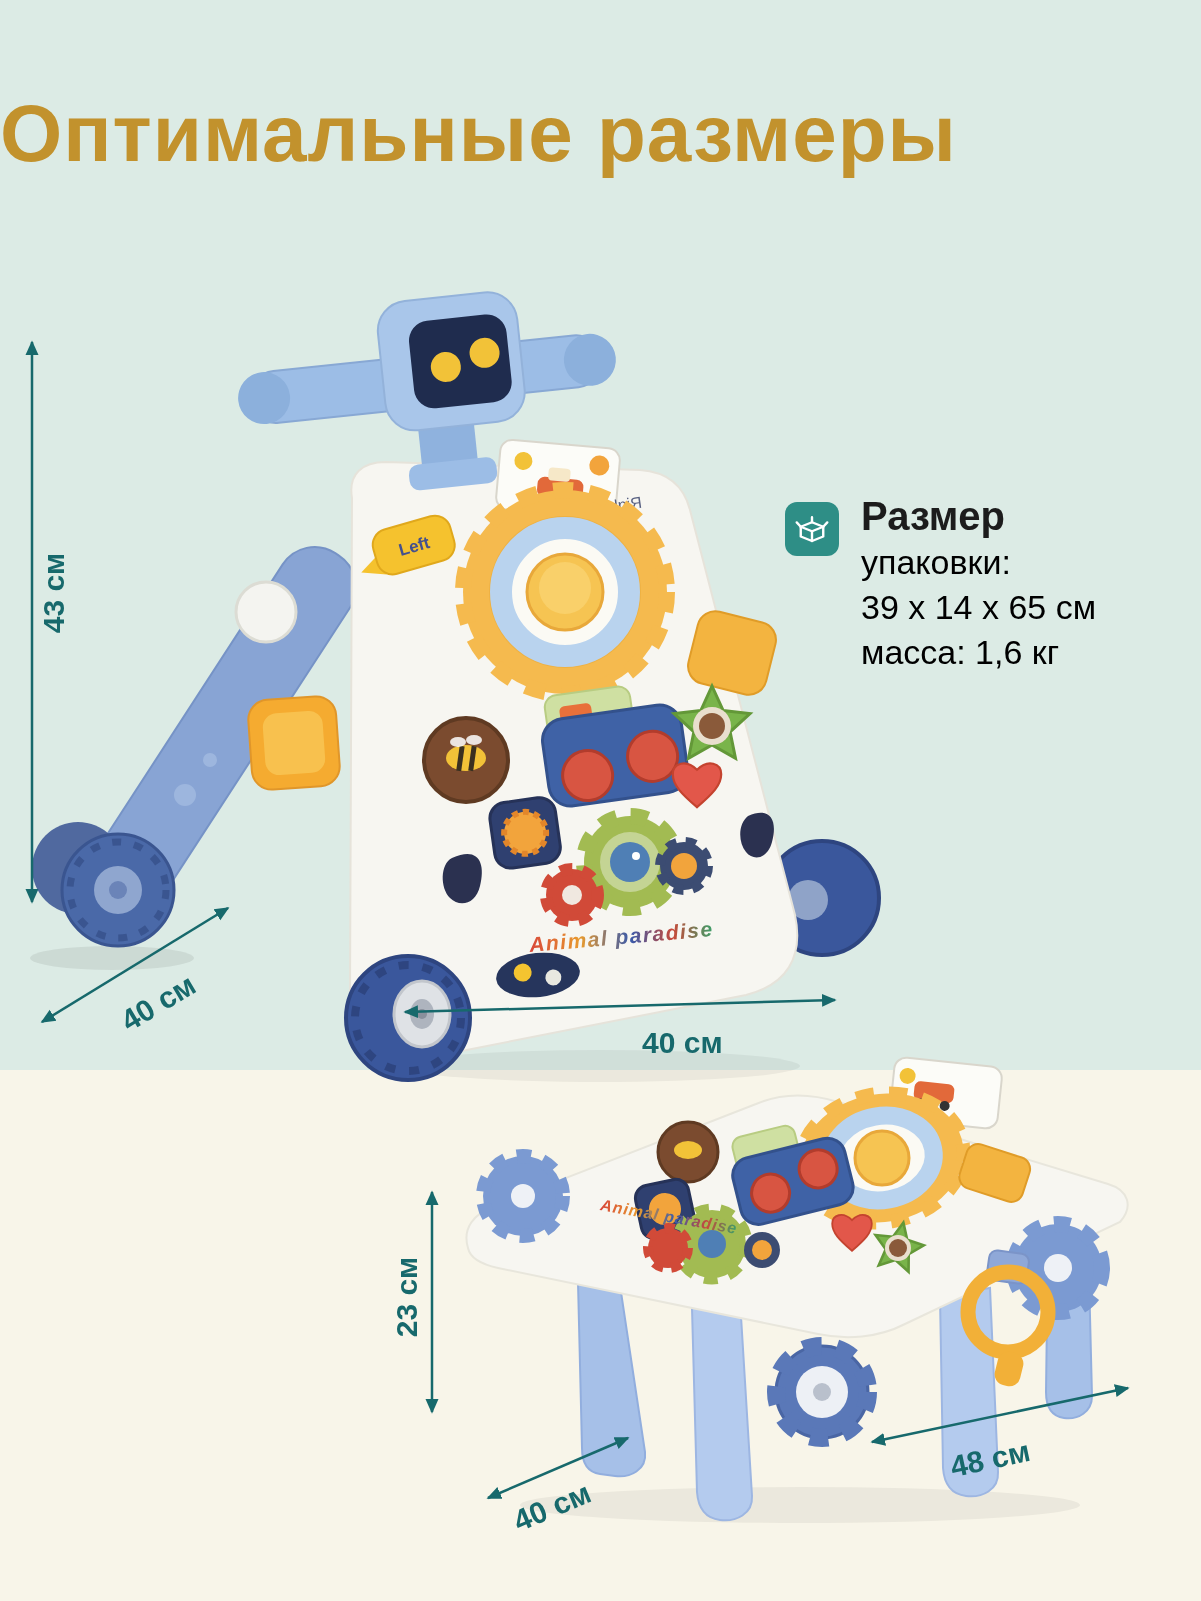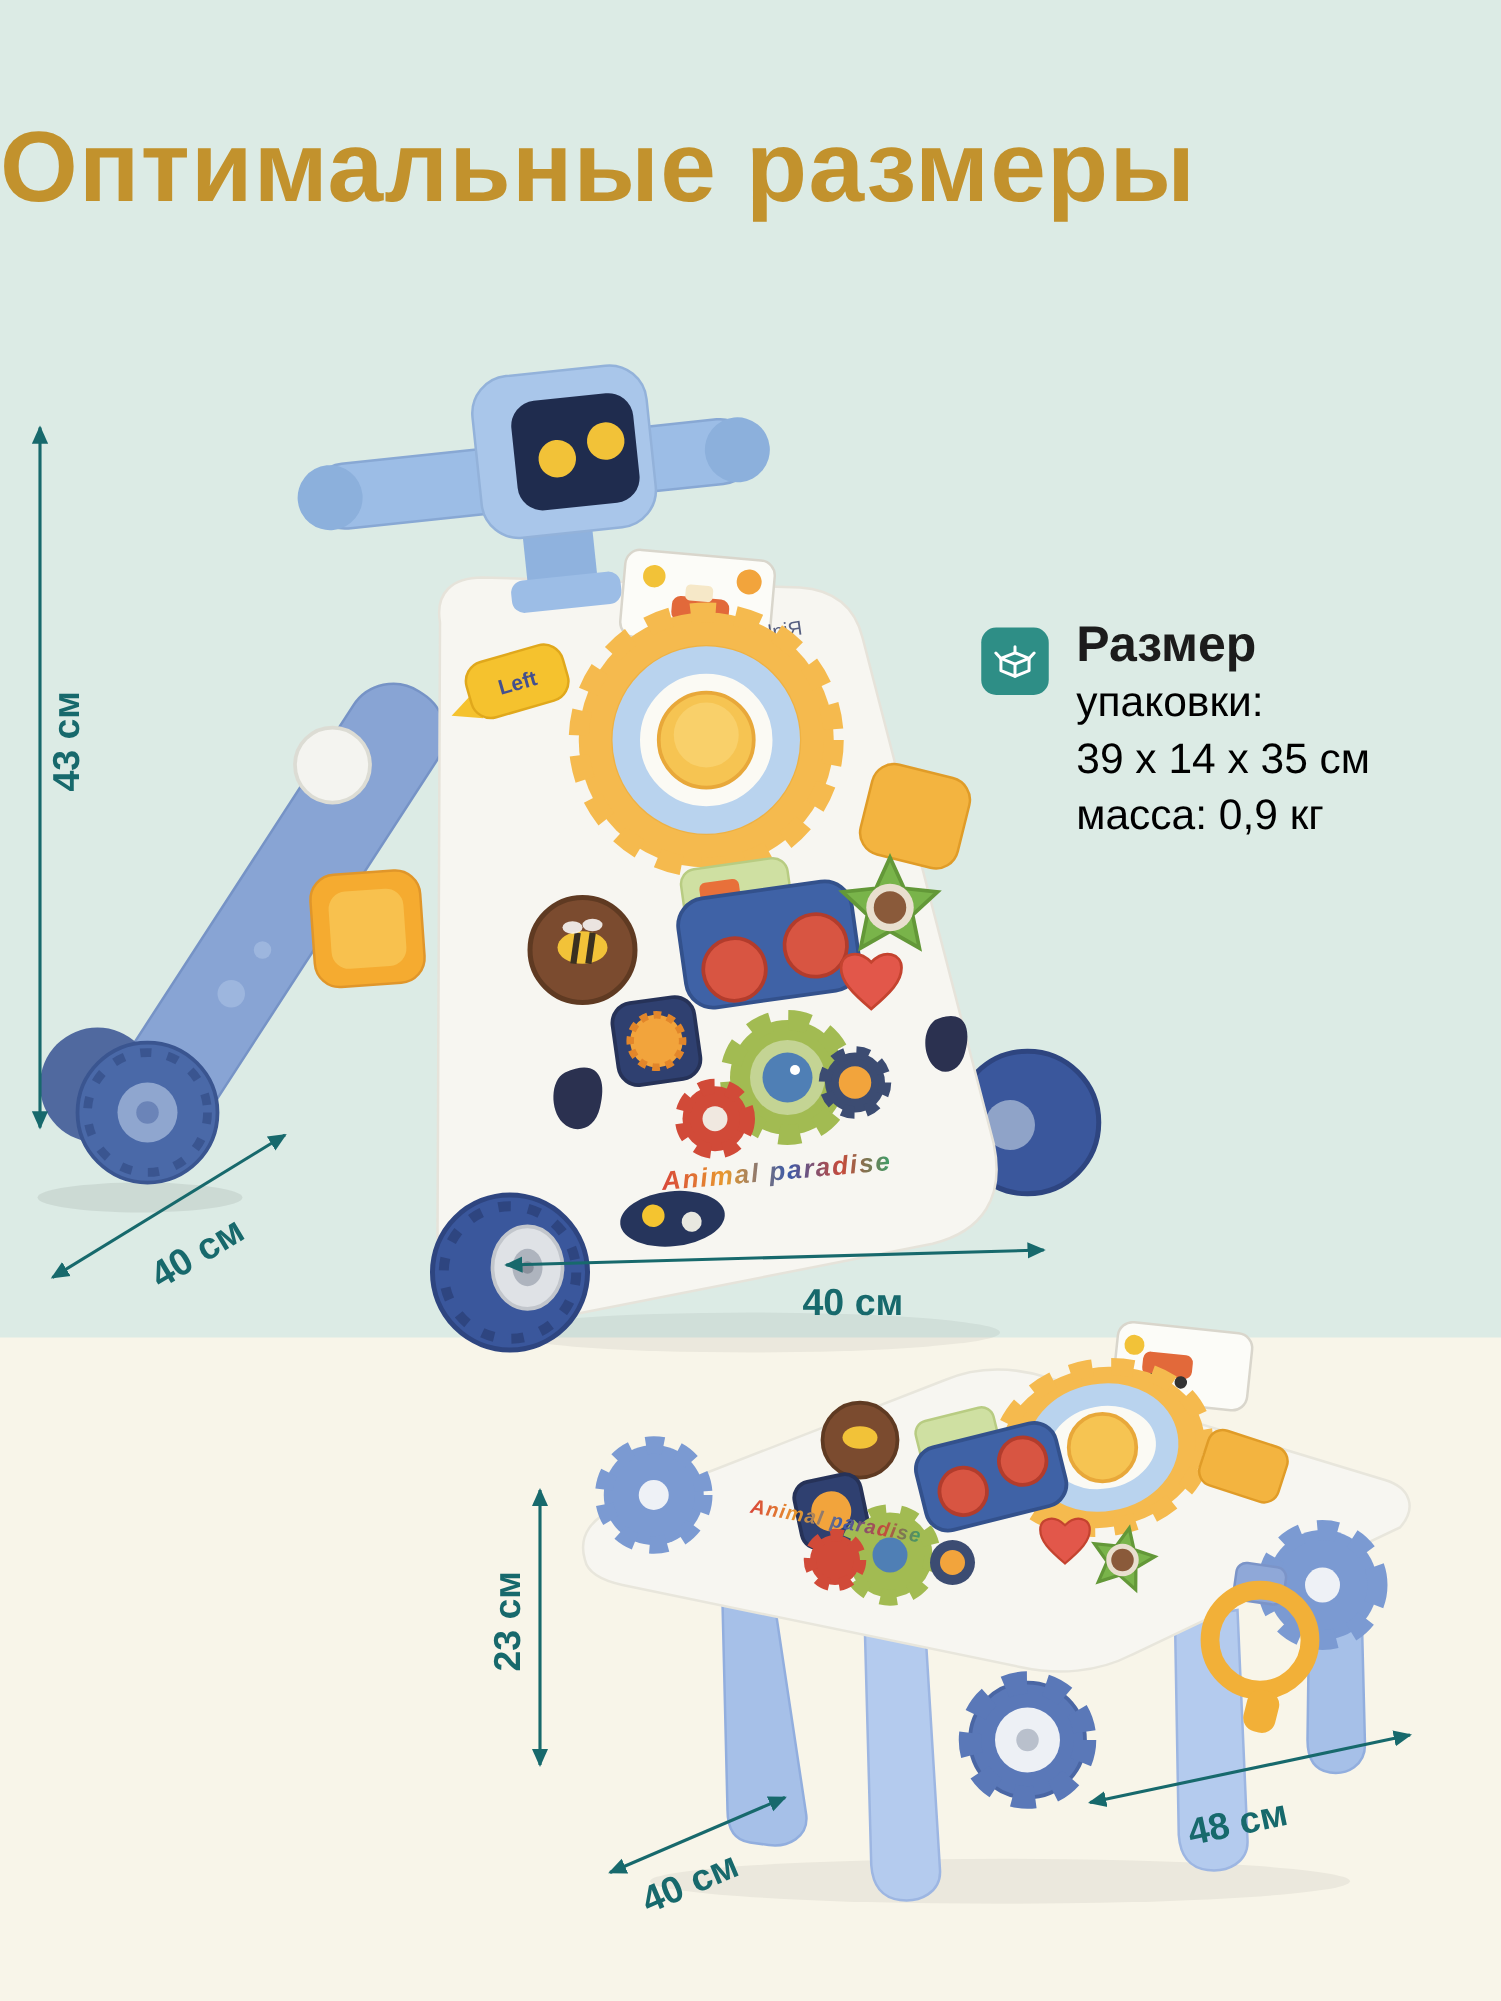--- a/index.html
+++ b/index.html
@@ -302,16 +302,16 @@
     <svg width="36" height="36" viewBox="0 0 24 24" fill="none" stroke="#ffffff" stroke-width="1.6" stroke-linejoin="round" stroke-linecap="round">
       <path d="M4.5,10.5 L12,13.5 L19.5,10.5 L12,7.5 Z"></path>
       <path d="M4.5,10.5 L4.5,17 L12,20 L12,13.5"></path>
       <path d="M19.5,10.5 L19.5,17 L12,20"></path>
       <path d="M4.5,10.5 L1.8,7.6 M19.5,10.5 L22.2,7.6 M12,7.5 L12,4.2"></path>
     </svg>
   </div>
   <div class="pkg-text">
     <span class="pkg-heading">Размер</span>
     <span class="pkg-line">упаковки:</span>
-    <span class="pkg-line">39 х 14 х 35 см</span>
-    <span class="pkg-line">масса: 0,9 кг</span>
+    <span class="pkg-line">39 х 14 х 65 см</span>
+    <span class="pkg-line">масса: 1,6 кг</span>
   </div>
 </div>
 
 </body></html>

